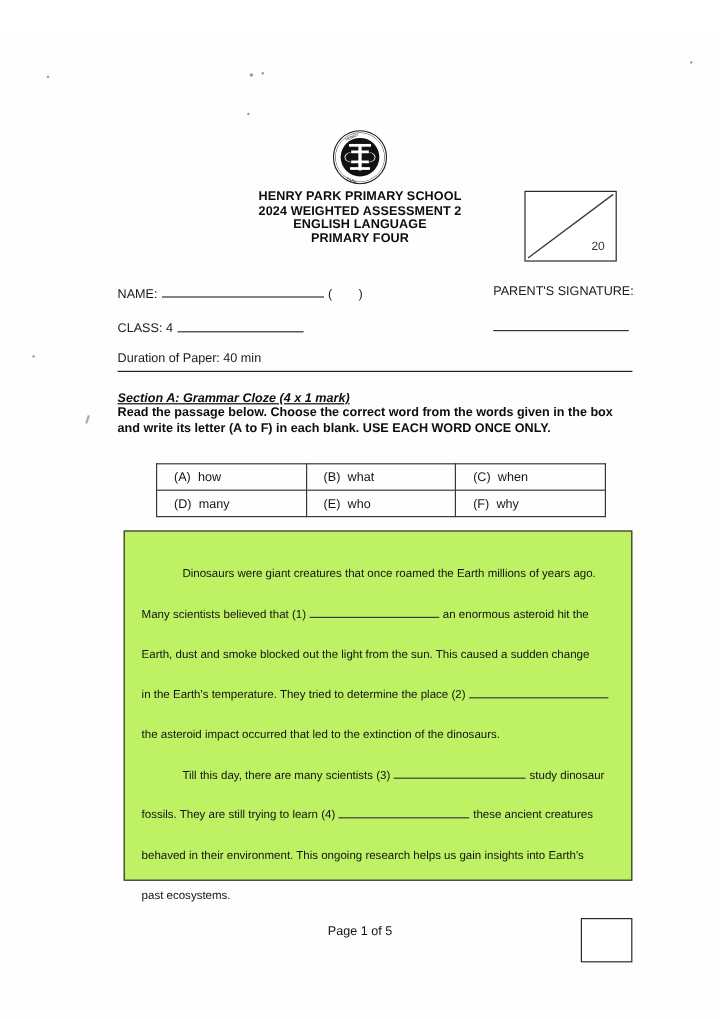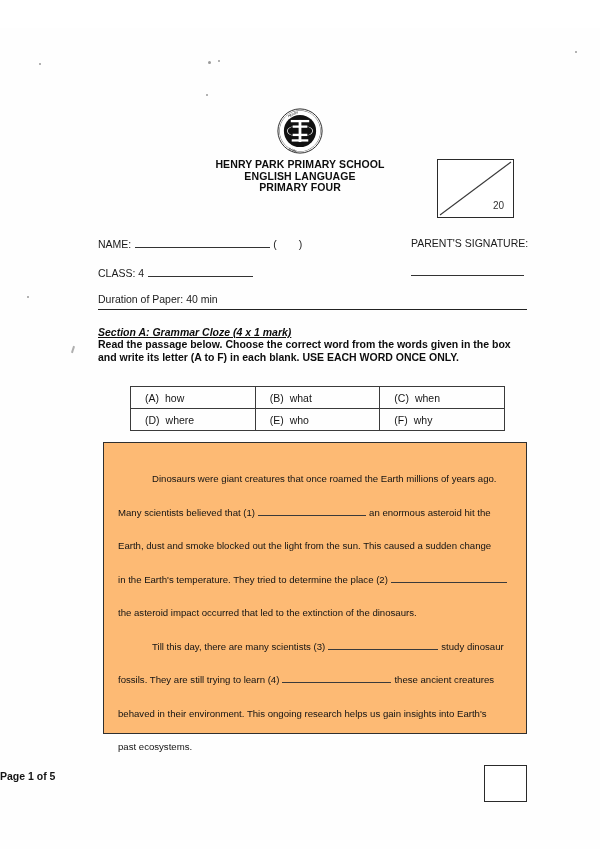--- a/index.html
+++ b/index.html
@@ -151,21 +151,21 @@
 
   
   .passage-box {
     position: absolute;
     left: 103px;
     top: 414px;
     width: 424px;
     height: 292px;
     border: 1.2px solid #2f2f2f;
     box-sizing: border-box;
-    background: #fdba74;
+    background: #bef264;
   }
   .passage-inner {
     padding: 19px 14px 0 14px;
     font-size: 9.6px;
     line-height: 33.5px;
     color: #131313;
   }
   .passage-inner p {
     margin: 0;
     white-space: nowrap;
@@ -181,23 +181,23 @@
   .blank.b2 { width: 116px; margin: 0 3px; }
   .blank.b3 { width: 110px; margin: 0 3px; }
   .blank.b4 { width: 109px; margin: 0 3px; }
 
   
   .page-number {
     position: absolute;
     left: 0;
     right: 0;
     top: 742px;
-    text-align: left;
-    font-size: 10.5px;
-    font-weight: bold;
+    text-align: center;
+    font-size: 10.5px;
+    font-weight: normal;
     color: #141414;
   }
   .footer-box {
     position: absolute;
     left: 484px;
     top: 737px;
     width: 41px;
     height: 35px;
     border: 1.4px solid #2a2a2a;
     background: #fff;
@@ -234,20 +234,21 @@
           <path d="M31 41 a16 10 0 0 0 0 18 h6 a12 8 0 0 1 0 -18 z"></path>
           <path d="M69 41 a16 10 0 0 1 0 18 h-6 a12 8 0 0 0 0 -18 z"></path>
         </g>
         <g fill="#111111" font-size="7" font-family="'Liberation Sans',sans-serif">
           <text x="50" y="13" text-anchor="middle" transform="rotate(-22 50 50)">HENRY</text>
           <text x="50" y="97" text-anchor="middle" transform="rotate(20 50 50)">PARK</text>
         </g>
       </svg>
     </div>
     <div class="school-lines">HENRY PARK PRIMARY SCHOOL</div>
+    <div class="school-lines">2024 WEIGHTED ASSESSMENT 2</div>
     <div class="school-lines">ENGLISH LANGUAGE</div>
     <div class="school-lines">PRIMARY FOUR</div>
   </div>
 
   <div class="marks-box">
     <svg class="diag" width="75" height="57">
       <line x1="2" y1="55" x2="73" y2="2" stroke="#3a3a3a" stroke-width="1.1"></line>
     </svg>
     <span class="marks-total">20</span>
   </div>
@@ -281,21 +282,21 @@
       </td>
       <td>
         <span class="opt-letter">(B)</span><span>what</span>
       </td>
       <td>
         <span class="opt-letter">(C)</span><span>when</span>
       </td>
     </tr>
     <tr>
       <td>
-        <span class="opt-letter">(D)</span><span>where</span>
+        <span class="opt-letter">(D)</span><span>many</span>
       </td>
       <td>
         <span class="opt-letter">(E)</span><span>who</span>
       </td>
       <td>
         <span class="opt-letter">(F)</span><span>why</span>
       </td>
     </tr>
   </tbody>
     </table>

